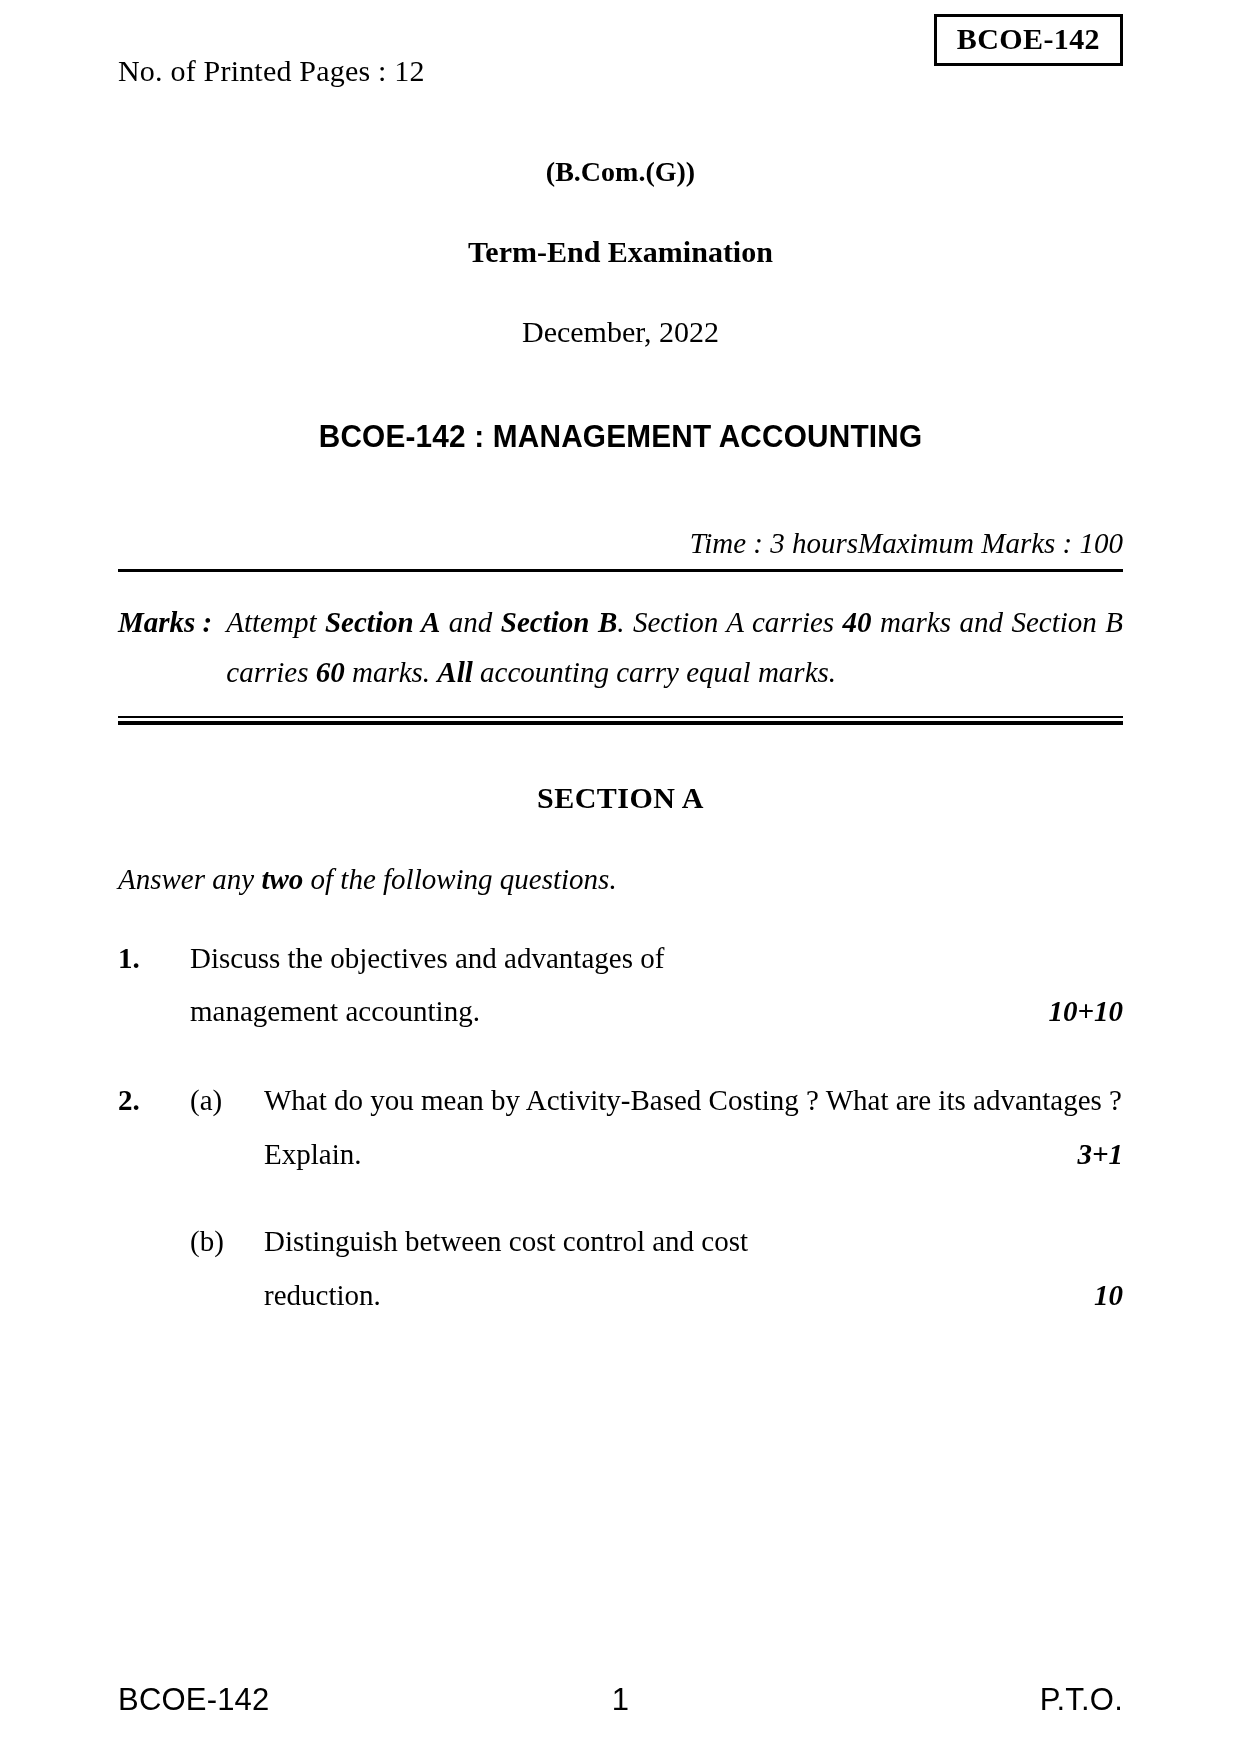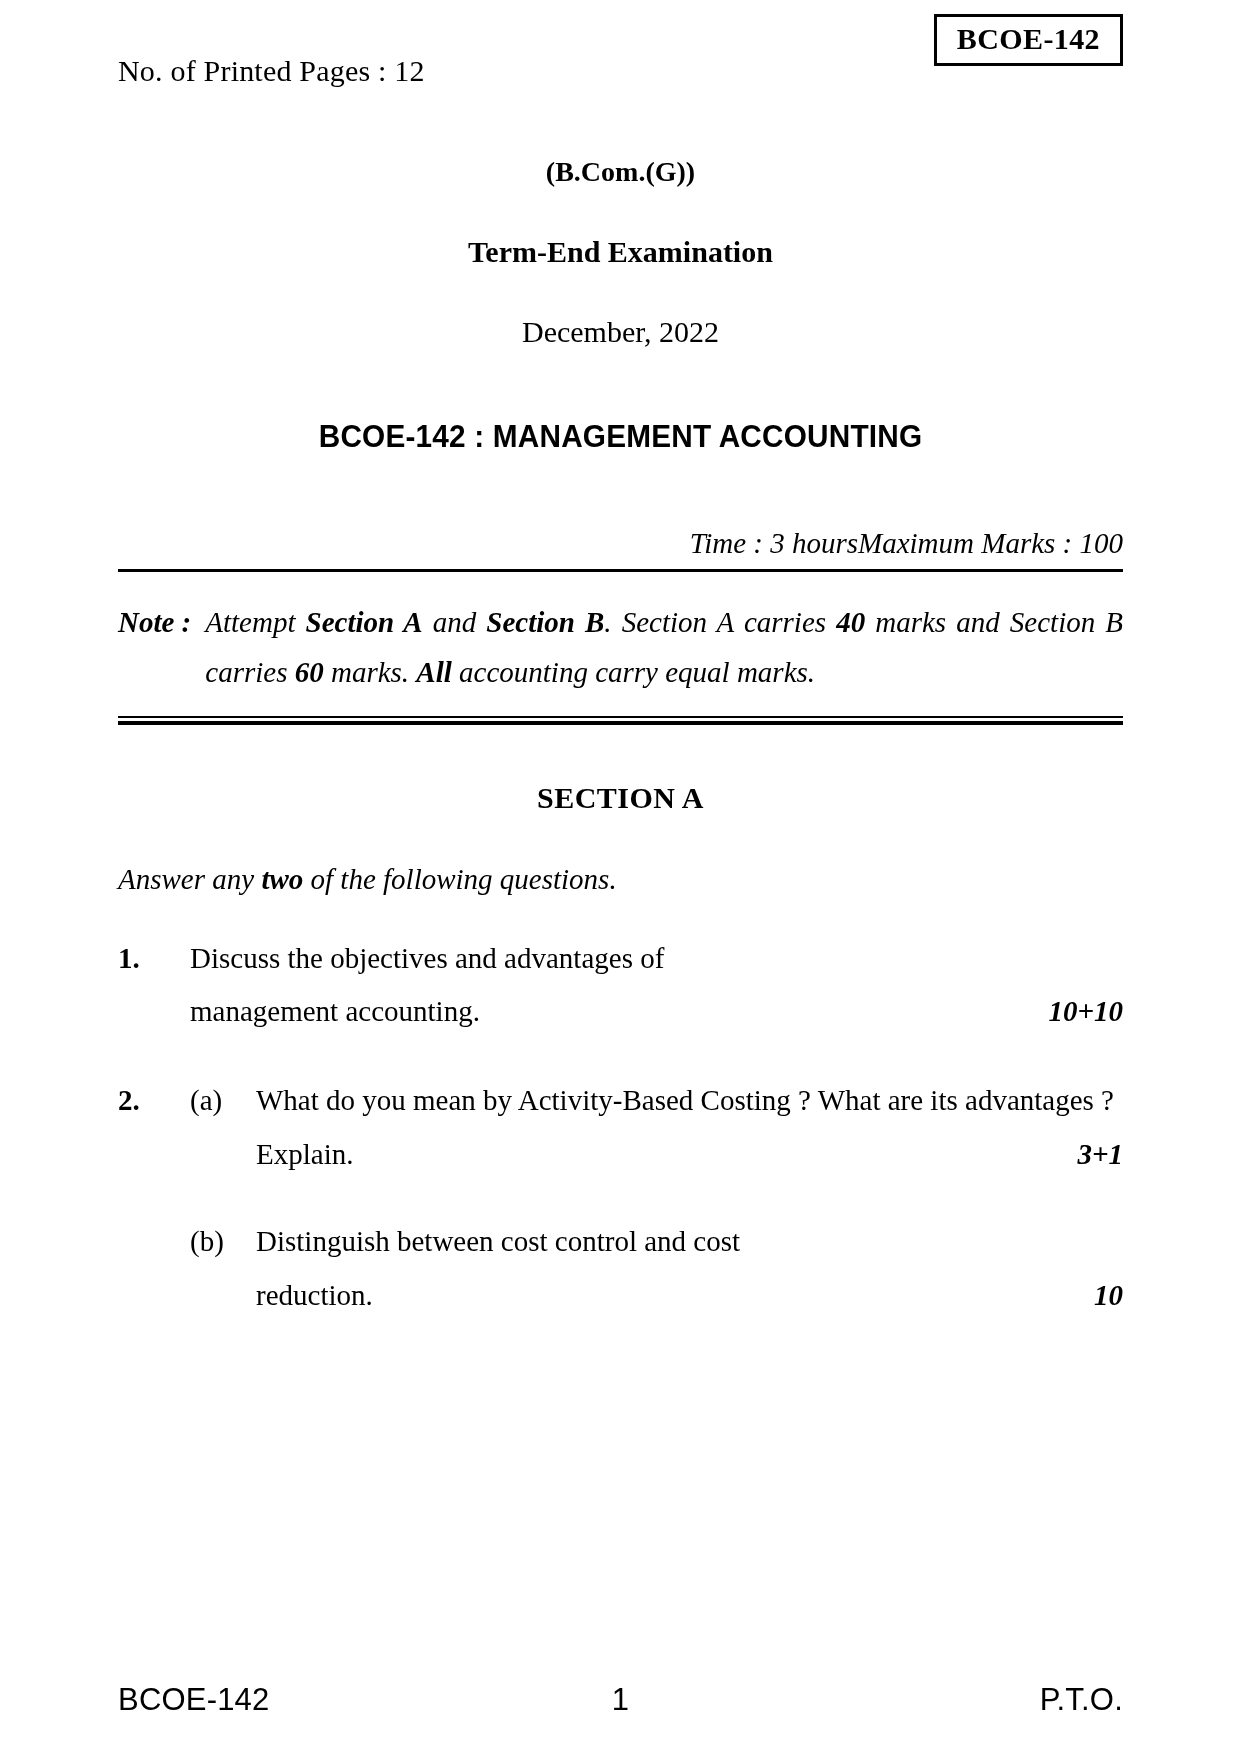--- a/index.html
+++ b/index.html
@@ -166,20 +166,21 @@
     display: flex;
   }
   .q-part + .q-part {
     margin-top: 34px;
   }
   .q-part-label {
     flex: 0 0 66px;
   }
   .q-part-text {
     flex: 1 1 auto;
+    margin-left: 8px;
   }
   .q-text {
     text-align: justify;
     text-align-last: left;
   }
   .q-last-line {
     display: flex;
     justify-content: space-between;
     align-items: flex-end;
   }
@@ -232,21 +233,21 @@
 
   <div class="course-title">BCOE-142 : MANAGEMENT ACCOUNTING</div>
 
   <div class="meta-row">
     <span>Time : 3 hours</span>
     <span>Maximum Marks : 100</span>
   </div>
   <div class="rule-single"></div>
 
   <div class="note-block">
-    <span class="note-label">Note :</span>
+    <span class="note-label">Marks :</span>
     <span class="note-text"><span>Attempt </span><b>Section A</b><span> and </span><b>Section B</b><span>. Section A carries </span><b>40</b><span> marks and Section B carries </span><b>60</b><span> marks. </span><b>All</b><span> accounting carry equal marks.</span></span>
   </div>
   <div class="rule-double"></div>
 
   <div class="section-head">SECTION A</div>
 
   <div class="section-instruction">
     <span>Answer any </span><b>two</b><span> of the following questions.</span>
   </div>
 

